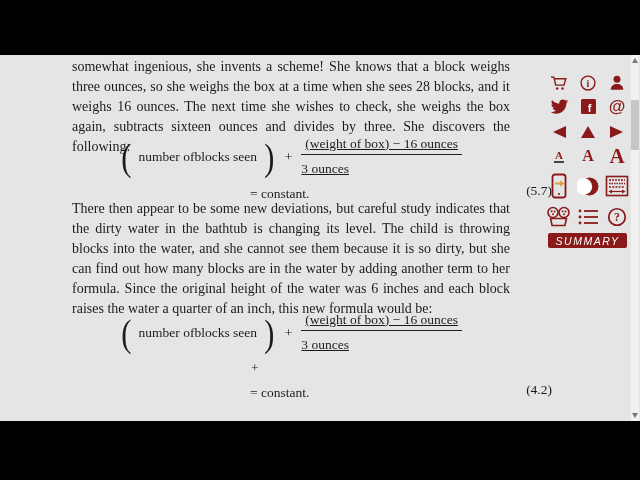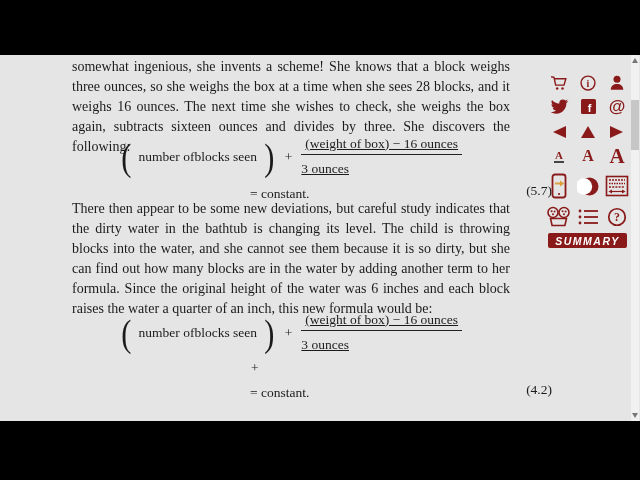--- a/index.html
+++ b/index.html
@@ -36,21 +36,21 @@
   .sb-row{position:absolute;left:0;width:84px;display:flex;justify-content:space-between;}
   .sb-btn{background:none;border:none;padding:0;margin:0;width:26px;height:24px;
           display:flex;align-items:center;justify-content:center;cursor:pointer;
           color:var(--accent);font-family:"Liberation Serif",serif;}
   .glyph-at{font-family:"Liberation Sans",sans-serif;font-size:17px;font-weight:bold;line-height:1;}
   .fA-s{font-size:11px;font-weight:600;border-bottom:2px solid #444;padding:0 1px;line-height:12px;}
   .fA-m{font-size:16px;font-weight:600;line-height:16px;}
   .fA-l{font-size:21px;font-weight:600;line-height:20px;}
   .summary-btn{position:absolute;left:2px;top:165px;width:79px;height:15px;background:var(--accent);
           border:none;border-radius:2px;color:#fff;cursor:pointer;
-          font-family:"Liberation Sans",sans-serif;font-style:italic;font-weight:bold;
+          font-family:"Liberation Sans",sans-serif;font-style:italic;font-weight:normal;
           font-size:10.5px;letter-spacing:1.5px;display:flex;align-items:center;justify-content:center;
           padding:0;}
   
   .scrollbar{position:absolute;left:631px;top:0;width:8px;height:366px;background:#f1f1f1;}
   .scroll-thumb{position:absolute;left:0;top:45px;width:8px;height:50px;background:#c6c6c6;}
   .scroll-arrow{position:absolute;left:1px;width:0;height:0;border-left:3px solid transparent;
           border-right:3px solid transparent;}
   .scroll-arrow.up{top:3px;border-bottom:5px solid #777;}
   .scroll-arrow.down{bottom:3px;border-top:5px solid #777;}
   svg{display:block;}

